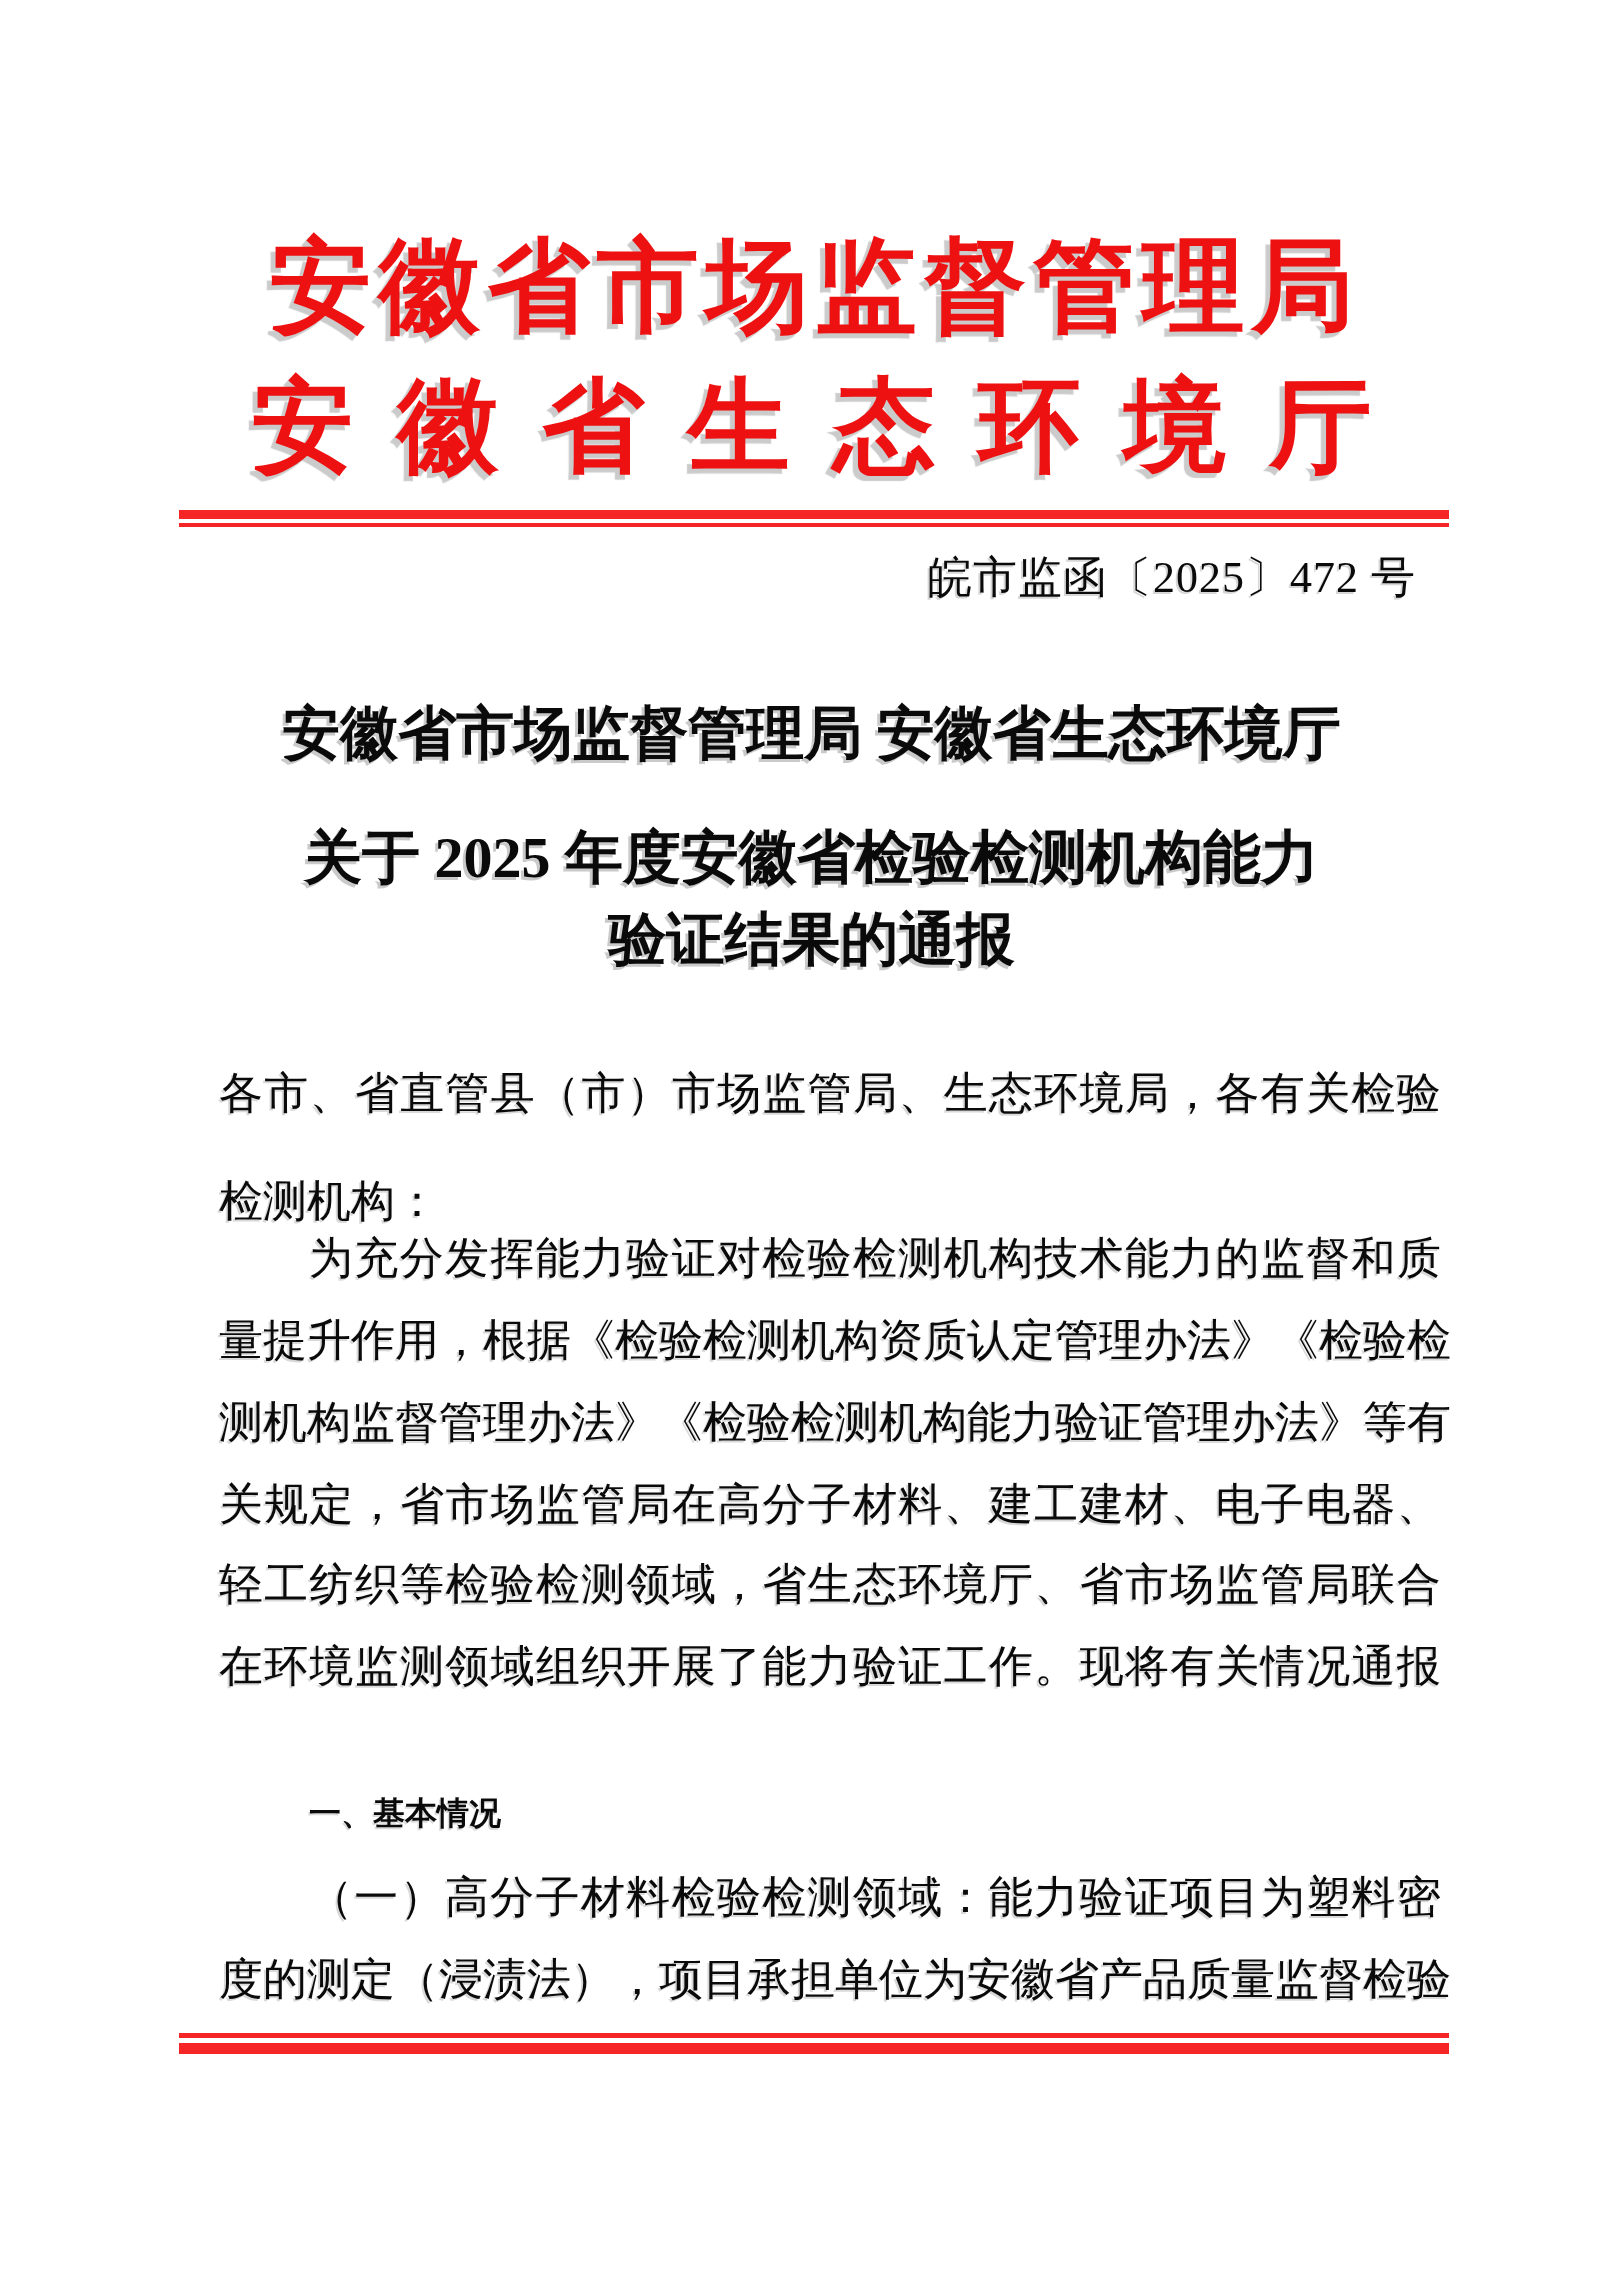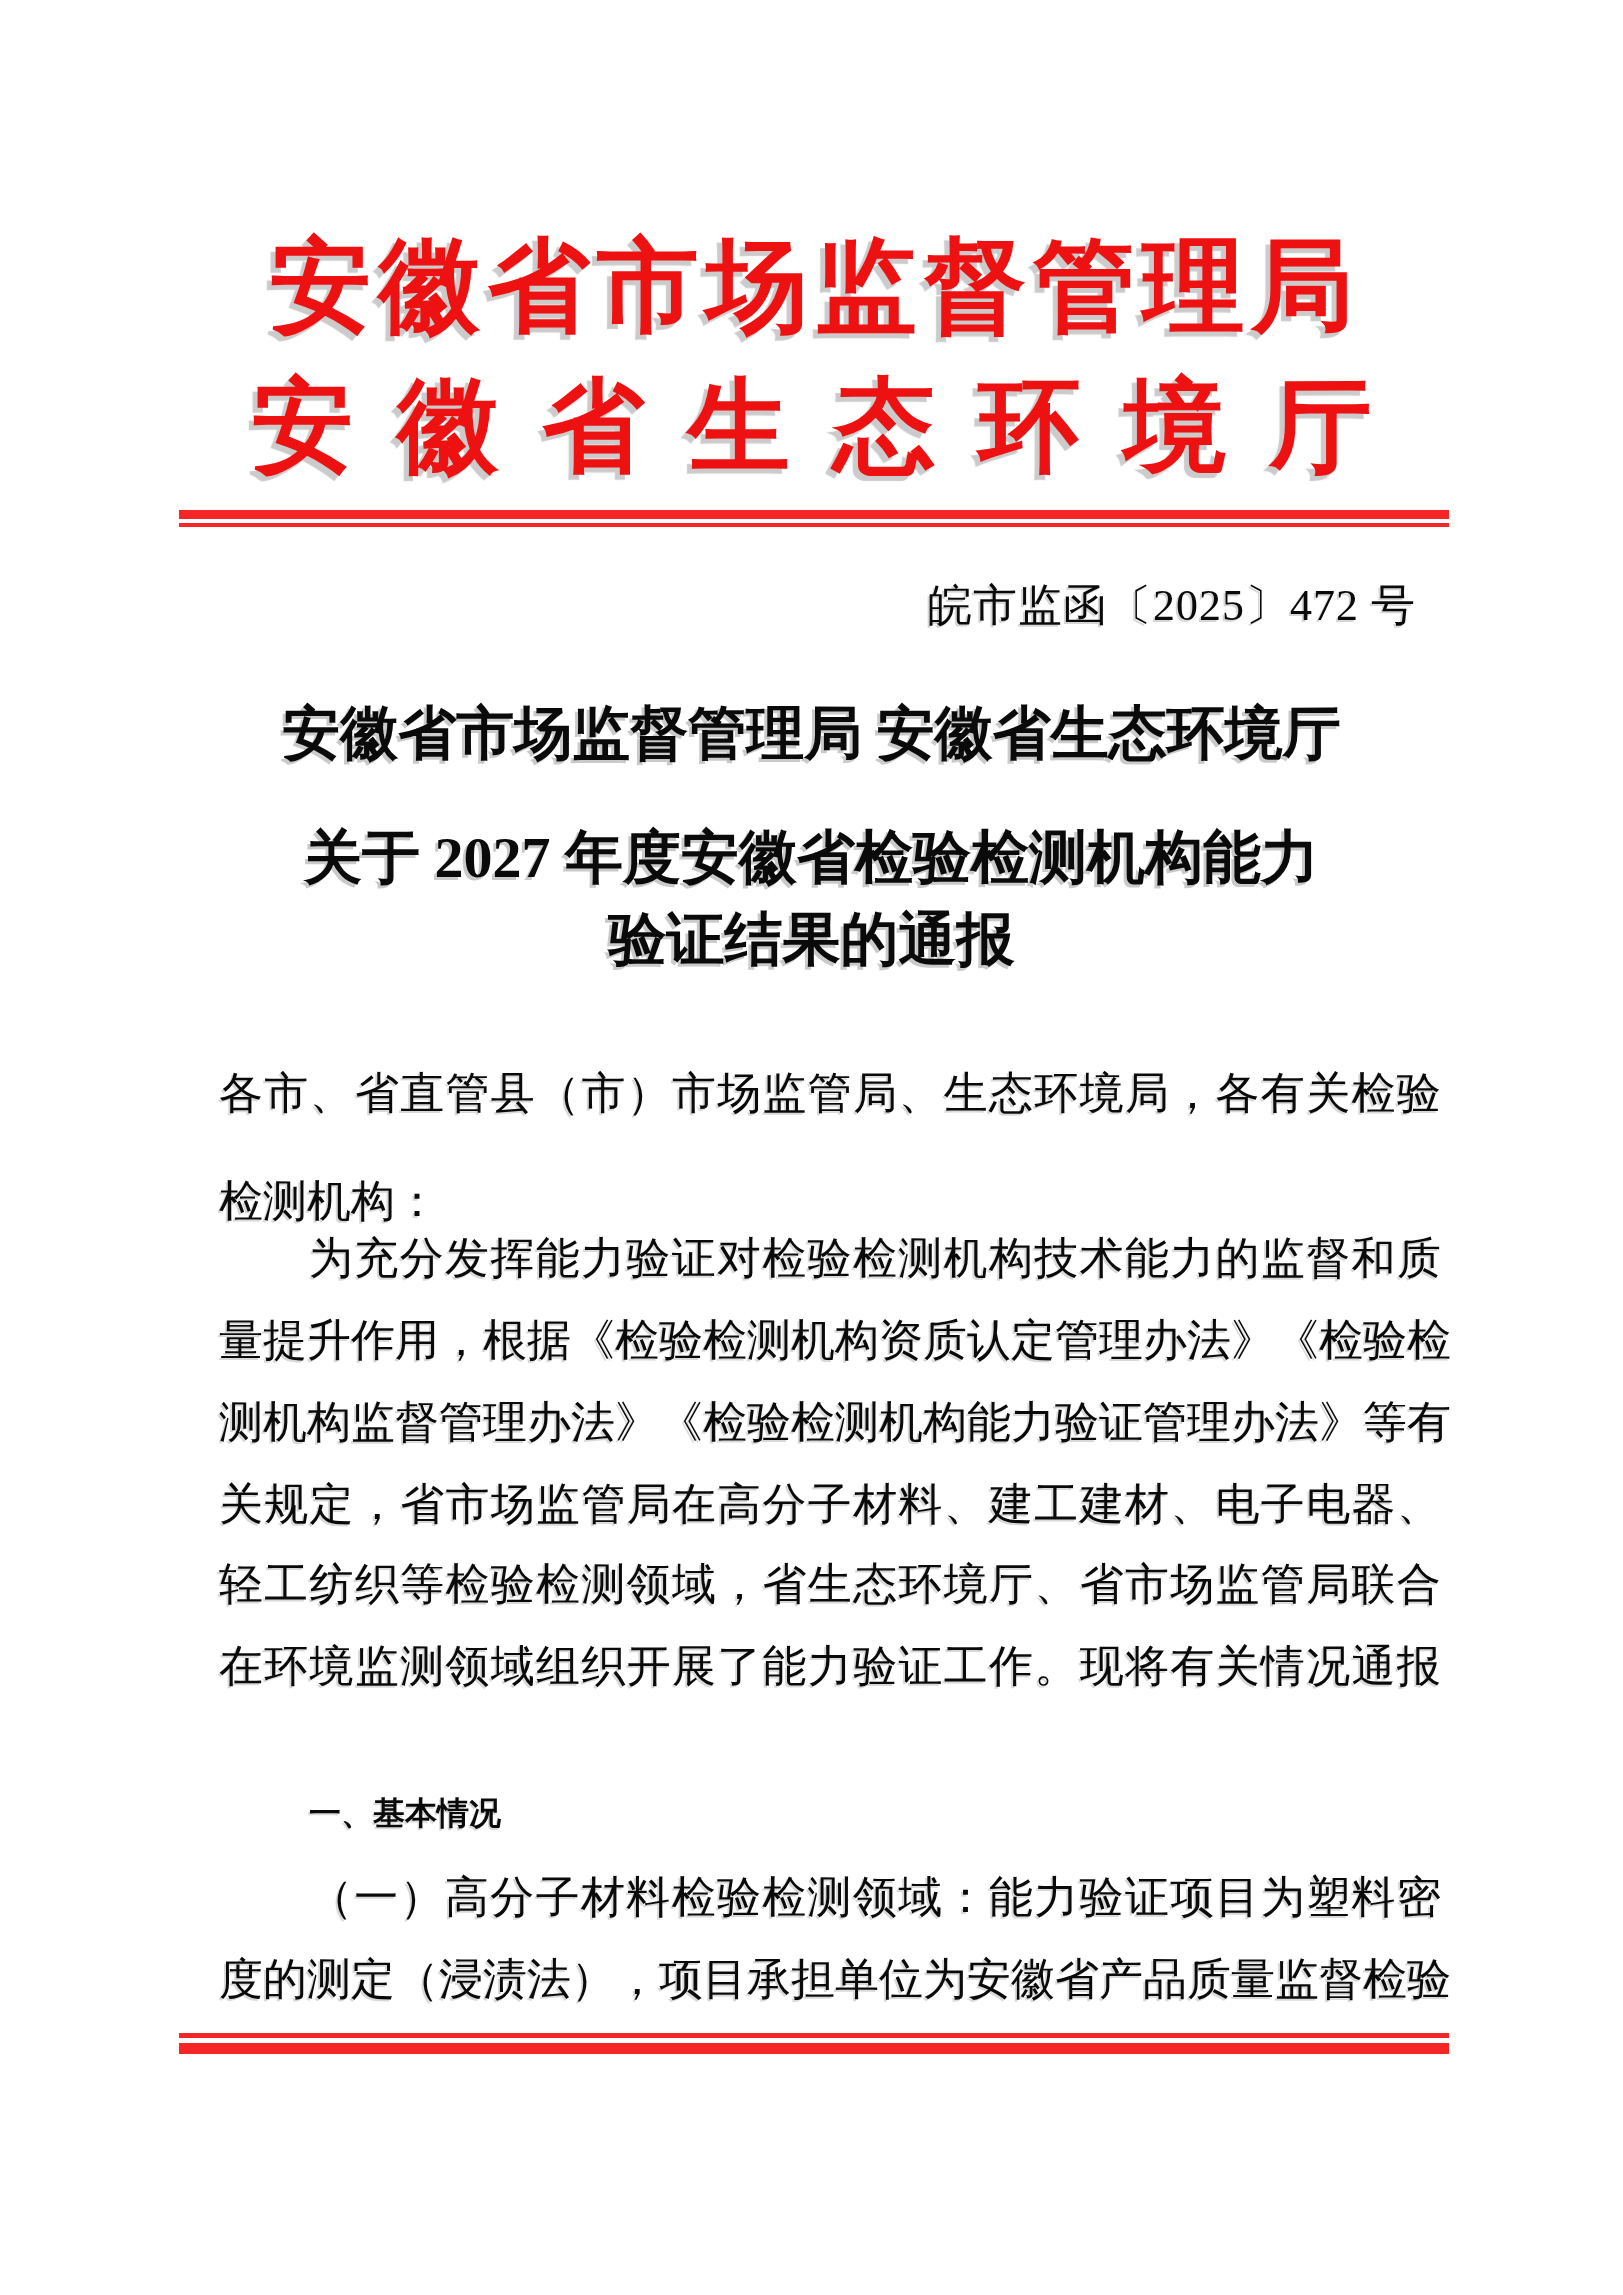--- a/index.html
+++ b/index.html
@@ -34,21 +34,21 @@
   
   .rule { position: absolute; left: 179px; width: 1270px; background: #f72626; }
   .rule-top-thick    { top: 510px;  height: 8.7px; }
   .rule-top-thin     { top: 523px; height: 4.1px;  }
   .rule-bottom-thin  { top: 2033px; height: 4.6px;  }
   .rule-bottom-thick { top: 2043px; height: 11.2px; }
 
   
   .doc-number {
     position: absolute;
-    top: 584px;
+    top: 556px;
     right: 207px;
     font-size: 44px;
     line-height: 1;
     letter-spacing: 1px;
     text-shadow: -2px 2px 0.5px rgba(165,165,165,0.45);
     white-space: nowrap;
     padding-left: 6px;
   }
 
   
@@ -126,21 +126,21 @@
       <span>境</span>
       <span>厅</span>
     </div>
 
   <div class="rule rule-top-thick"></div>
   <div class="rule rule-top-thin"></div>
 
   <div class="doc-number">皖市监函〔2025〕472 号</div>
 
   <div class="title-line title-line1">安徽省市场监督管理局 安徽省生态环境厅</div>
-  <div class="title-line title-line2">关于 2027 年度安徽省检验检测机构能力</div>
+  <div class="title-line title-line2">关于 2025 年度安徽省检验检测机构能力</div>
   <div class="title-line title-line3">验证结果的通报</div>
 
   <div class="body-line justify bl-0">
       <span>各</span>
       <span>市</span>
       <span>、</span>
       <span>省</span>
       <span>直</span>
       <span>管</span>
       <span>县</span>

